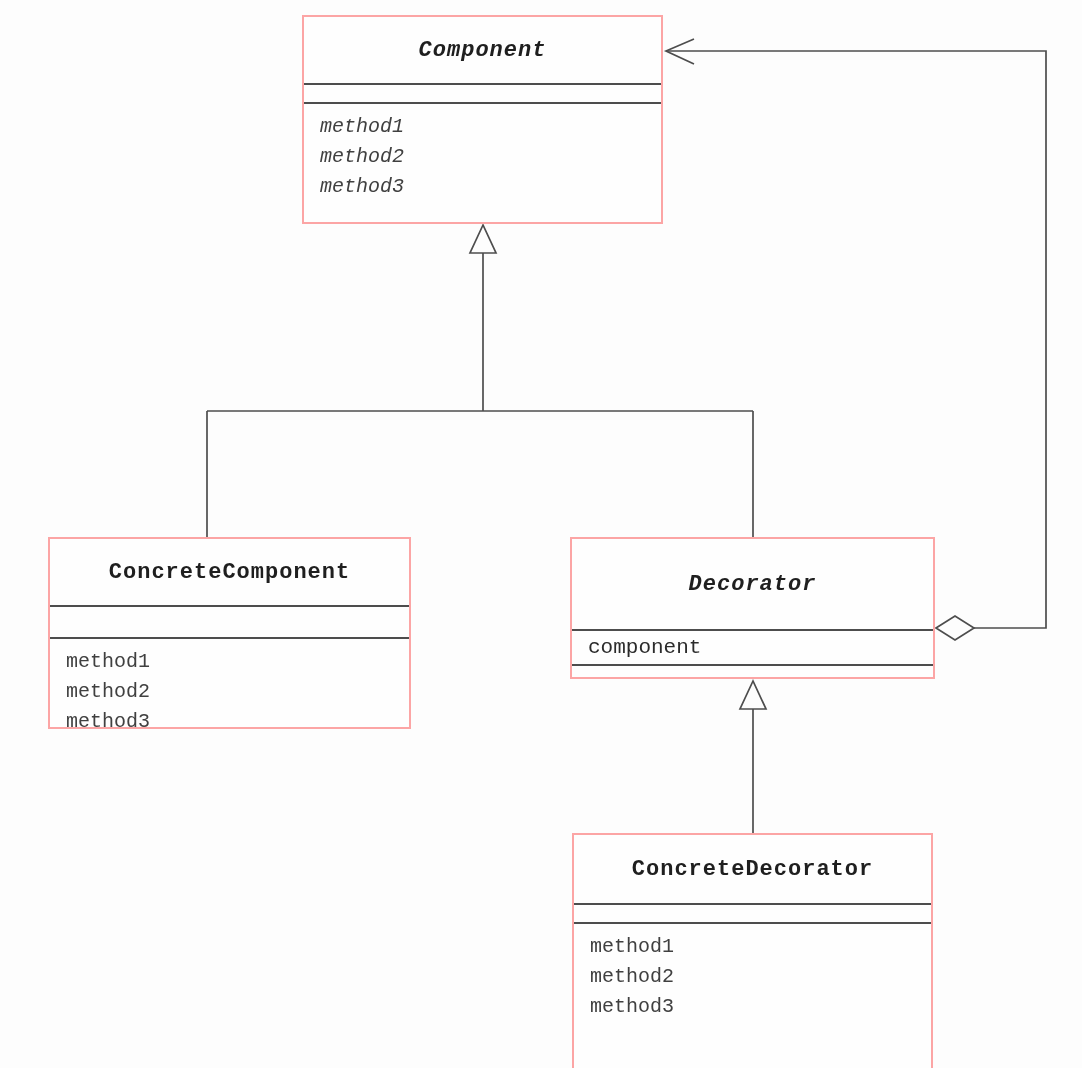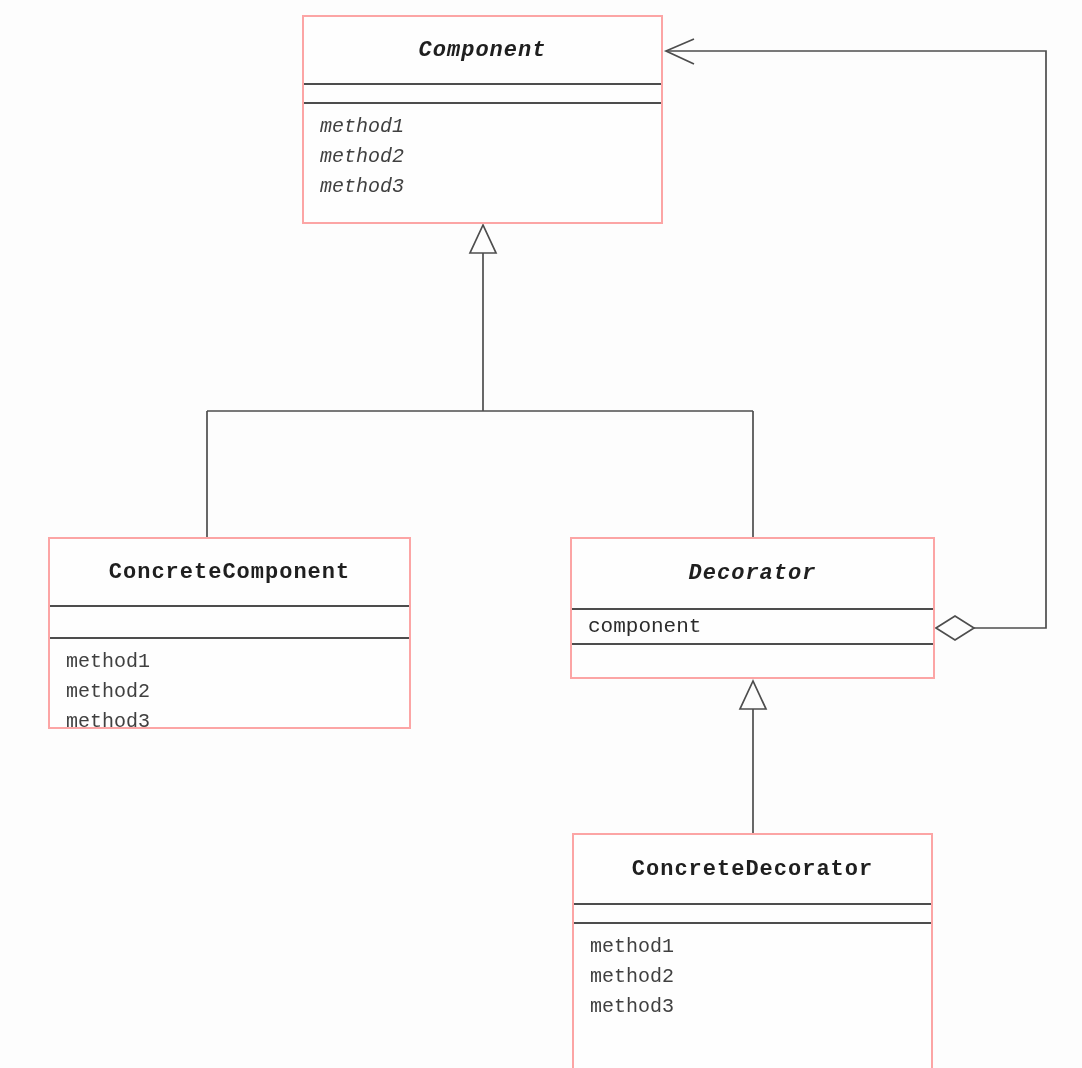--- a/index.html
+++ b/index.html
@@ -63,21 +63,21 @@
   #box-component .uml-title { height: 68px; }
   #box-component .uml-attrs { height: 19px; }
 
   
   #box-concrete-component            { left: 48px; top: 537px; width: 363px; height: 192px; }
   #box-concrete-component .uml-title { height: 68px; }
   #box-concrete-component .uml-attrs { height: 32px; }
 
   
   #box-decorator            { left: 570px; top: 537px; width: 365px; height: 142px; }
-  #box-decorator .uml-title { height: 71px; }
+  #box-decorator .uml-title { height: 92px; }
   #box-decorator .uml-attrs { height: 35px; }
 
   
   #box-concrete-decorator            { left: 572px; top: 833px; width: 361px; height: 238px; }
   #box-concrete-decorator .uml-title { height: 70px; }
   #box-concrete-decorator .uml-attrs { height: 19px; }
 </style>
 </head>
 <body>
 

